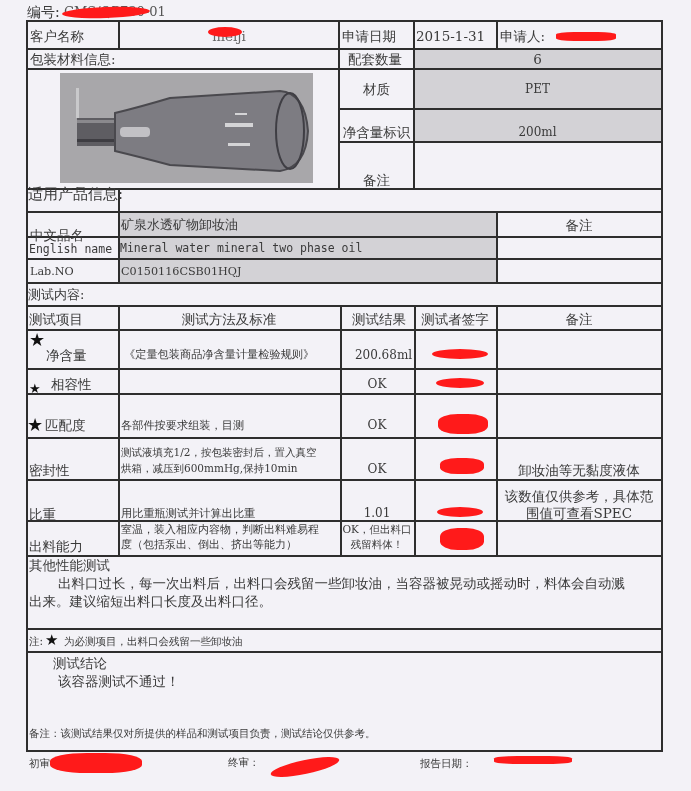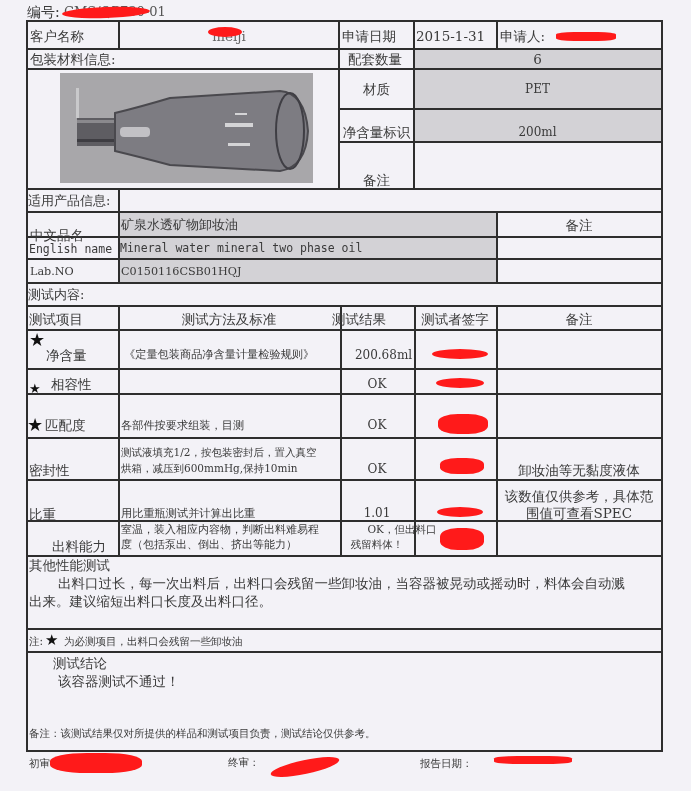--- a/index.html
+++ b/index.html
@@ -96,33 +96,33 @@
 
 <div class="t" style="left:30px;top:51px;">包装材料信息:</div>
 <div class="t" style="left:348px;top:51px;">配套数量</div>
 <div class="t c" style="left:413px;top:51px;width:249px;">6</div>
 <div class="t c" style="left:340px;top:81px;width:73px;">材质</div>
 <div class="t c" style="left:413px;top:81px;width:249px;font-size:12px;">PET</div>
 <div class="t c" style="left:340px;top:124px;width:73px;">净含量标识</div>
 <div class="t c" style="left:413px;top:124px;width:249px;font-size:12px;">200ml</div>
 <div class="t c" style="left:340px;top:172px;width:73px;">备注</div>
 
-<div class="t" style="left:28px;top:193px;font-size:13px;">适用产品信息:</div>
+<div class="t" style="left:28px;top:186px;font-size:15px;">适用产品信息:</div>
 <div class="t" style="left:30px;top:227px;">中文品名</div>
 <div class="t" style="left:121px;top:217px;font-size:13px;">矿泉水透矿物卸妆油</div>
 <div class="t c" style="left:496px;top:217px;width:166px;">备注</div>
 <div class="t mono" style="left:29px;top:241px;">English name</div>
 <div class="t mono" style="left:120px;top:240px;">Mineral water mineral two phase oil</div>
 <div class="t sm" style="left:30px;top:265px;">Lab.NO</div>
 <div class="t sm" style="left:121px;top:265px;">C0150116CSB01HQJ</div>
 
 <div class="t" style="left:28px;top:287px;font-size:13px;">测试内容:</div>
 <div class="t" style="left:29px;top:311px;">测试项目</div>
 <div class="t c" style="left:118px;top:311px;width:222px;">测试方法及标准</div>
-<div class="t c" style="left:332px;top:311px;width:53px;">测试结果</div>
+<div class="t c" style="left:352px;top:311px;width:53px;">测试结果</div>
 <div class="t c" style="left:414px;top:311px;width:82px;">测试者签字</div>
 <div class="t c" style="left:496px;top:311px;width:166px;">备注</div>
 
 <div class="star" style="left:29px;top:331px;">★</div>
 <div class="t" style="left:46px;top:347px;">净含量</div>
 <div class="t sm" style="left:124px;top:348px;">《定量包装商品净含量计量检验规则》</div>
 <div class="t c sm" style="left:340px;top:348px;width:87px;font-size:12px;">200.68ml</div>
 <div class="redact" style="left:432px;top:349px;width:56px;height:10px;"></div>
 
 <div class="star" style="left:29px;top:380px;font-size:13px;">★</div>
@@ -143,24 +143,24 @@
 <div class="redact" style="left:440px;top:458px;width:44px;height:16px;border-radius:40%;"></div>
 <div class="t c" style="left:496px;top:462px;width:166px;">卸妆油等无黏度液体</div>
 
 <div class="t" style="left:29px;top:506px;">比重</div>
 <div class="t sm" style="left:121px;top:507px;">用比重瓶测试并计算出比重</div>
 <div class="t c sm" style="left:340px;top:506px;width:74px;font-size:12px;">1.01</div>
 <div class="redact" style="left:437px;top:507px;width:46px;height:10px;"></div>
 <div class="t c" style="left:496px;top:488px;width:166px;">该数值仅供参考，具体范</div>
 <div class="t c" style="left:496px;top:505px;width:166px;">围值可查看SPEC</div>
 
-<div class="t" style="left:29px;top:538px;padding-left:23px;">出料能力</div>
+<div class="t" style="left:29px;top:538px;">出料能力</div>
 <div class="t xs" style="left:121px;top:523px;font-size:11px;">室温，装入相应内容物，判断出料难易程</div>
 <div class="t xs" style="left:121px;top:538px;font-size:11px;">度（包括泵出、倒出、挤出等能力）</div>
-<div class="t c xs" style="left:340px;top:523px;width:74px;padding-left:25px;">OK，但出料口</div>
+<div class="t c xs" style="left:340px;top:523px;width:74px;">OK，但出料口</div>
 <div class="t c xs" style="left:340px;top:538px;width:74px;">残留料体！</div>
 <div class="redact" style="left:440px;top:528px;width:44px;height:22px;border-radius:40%;"></div>
 
 <div class="t" style="left:29px;top:557px;">其他性能测试</div>
 <div class="t" style="left:58px;top:575px;">出料口过长，每一次出料后，出料口会残留一些卸妆油，当容器被晃动或摇动时，料体会自动溅</div>
 <div class="t" style="left:29px;top:593px;">出来。建议缩短出料口长度及出料口径。</div>
 
 <div class="t xs" style="left:29px;top:635px;">注:</div>
 <div class="star" style="left:45px;top:631px;font-size:15px;">★</div>
 <div class="t xs" style="left:64px;top:635px;">为必测项目，出料口会残留一些卸妆油</div>

